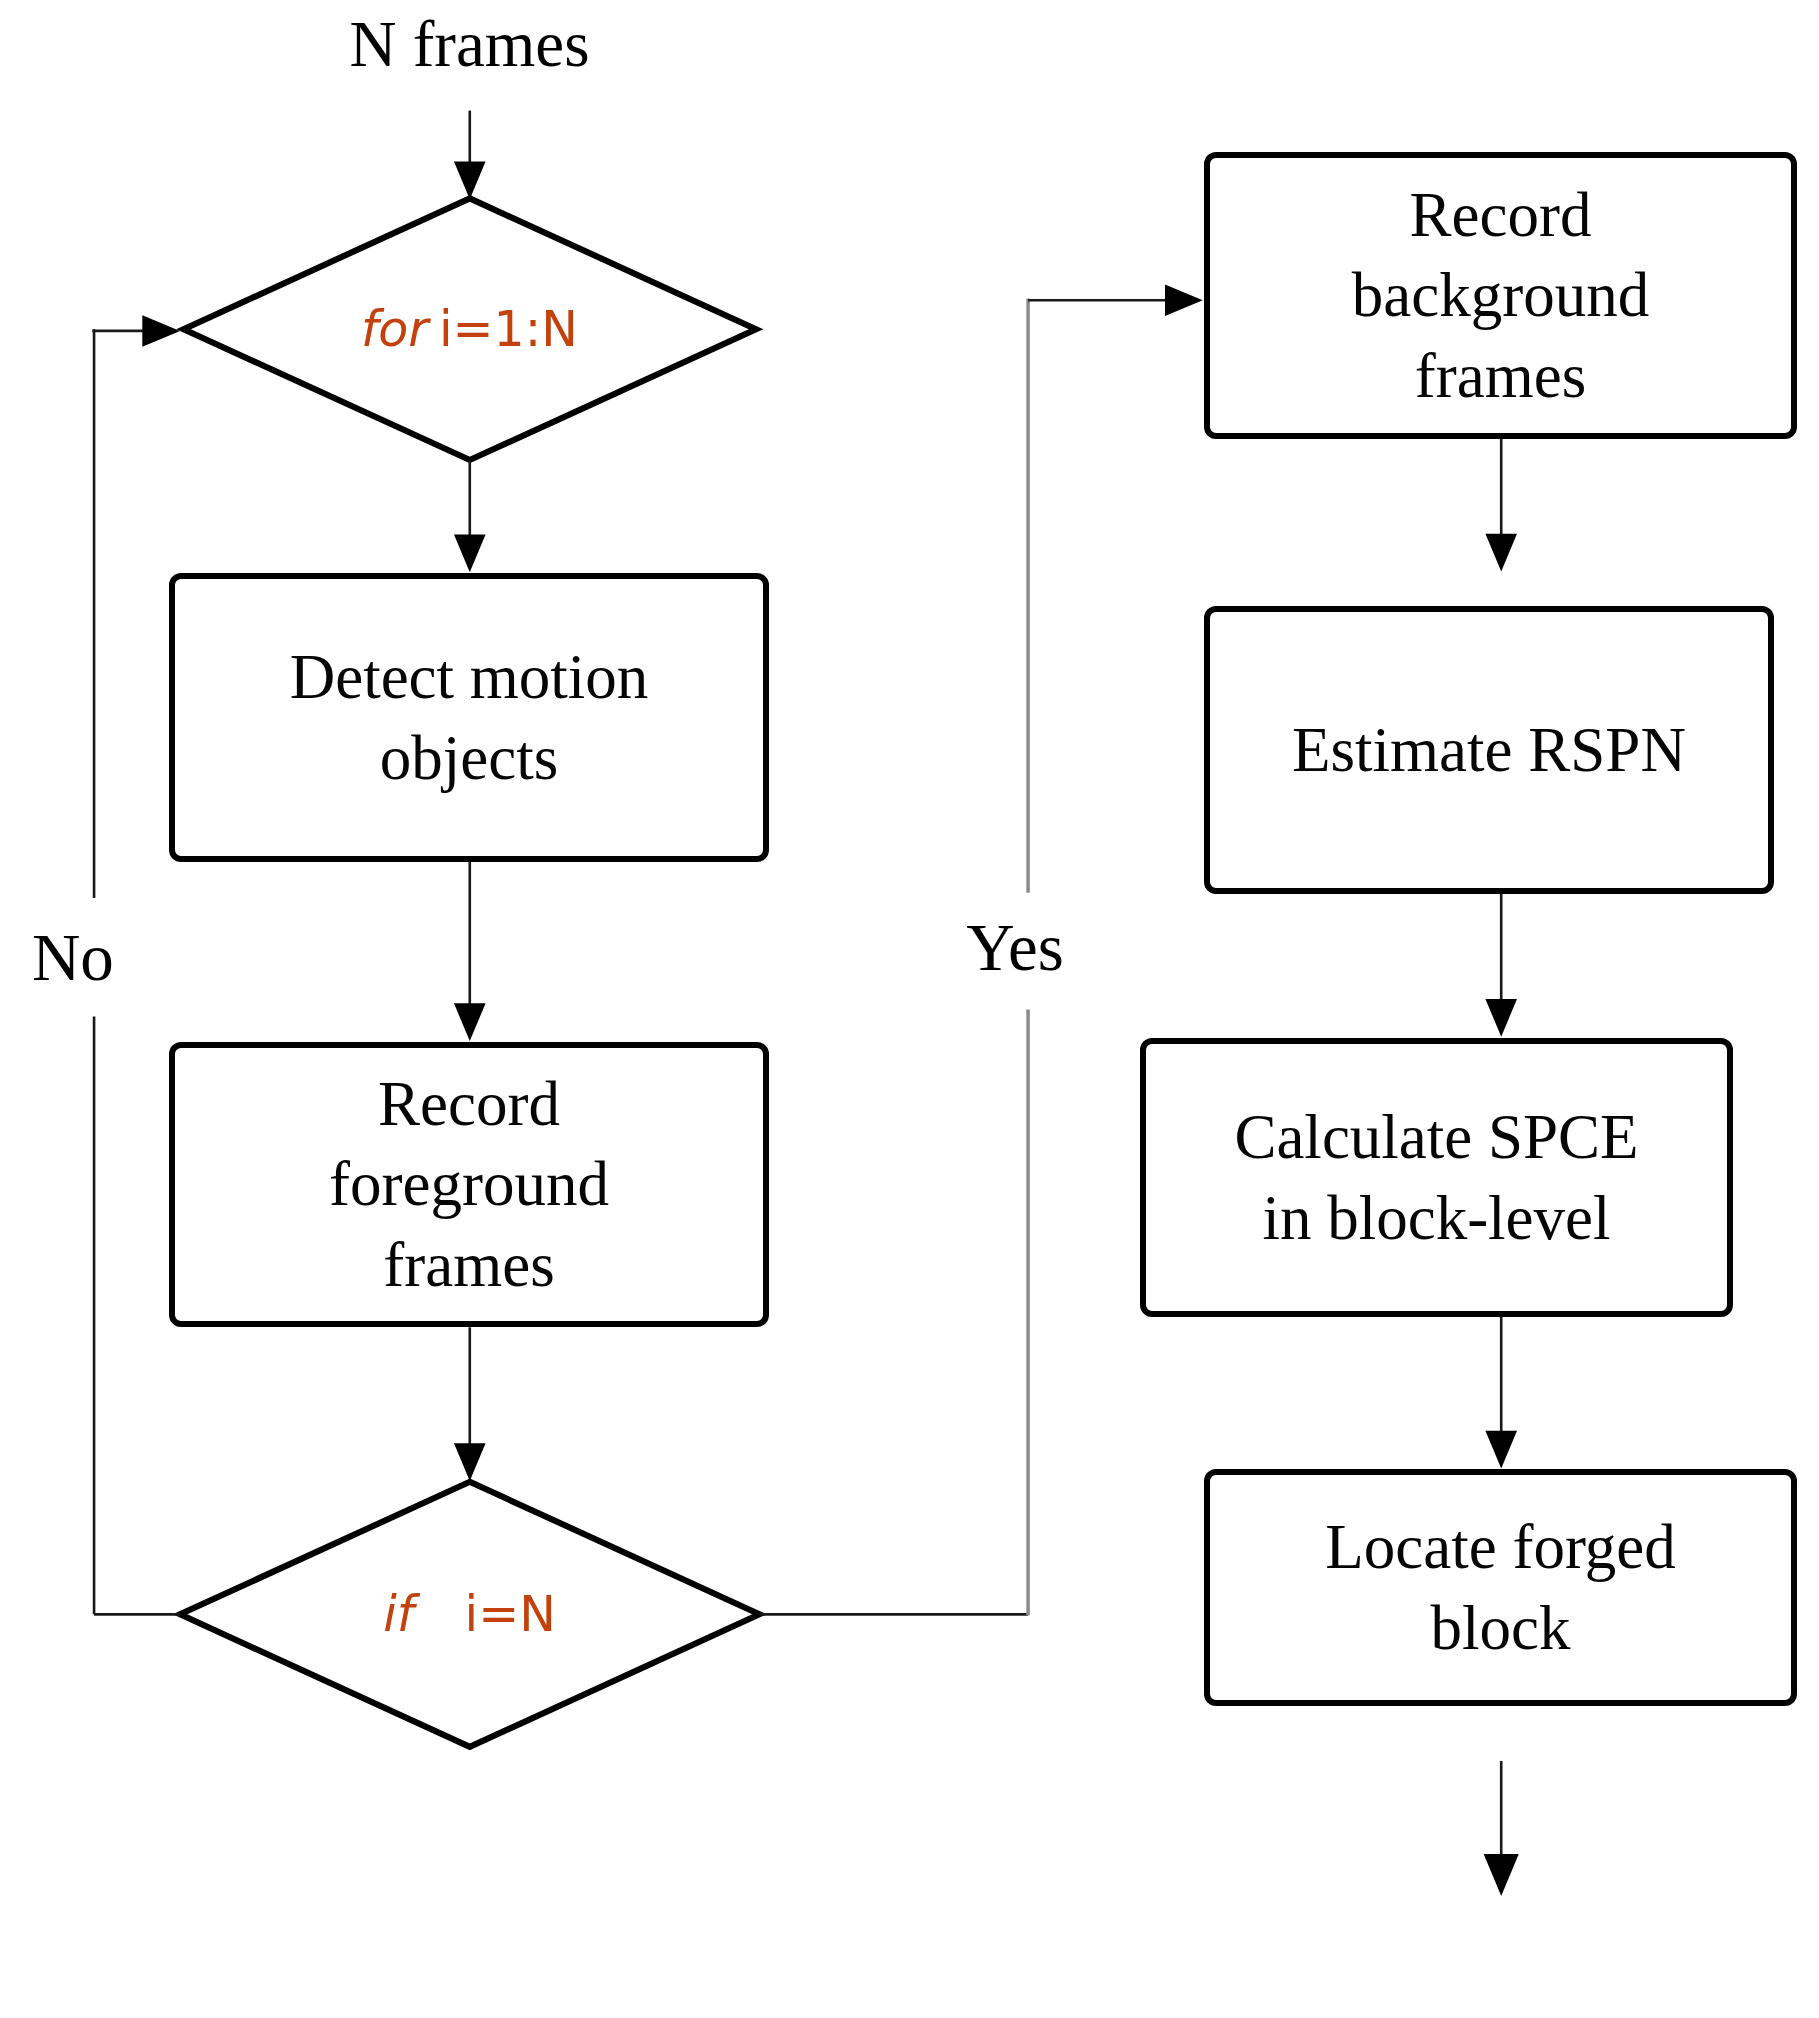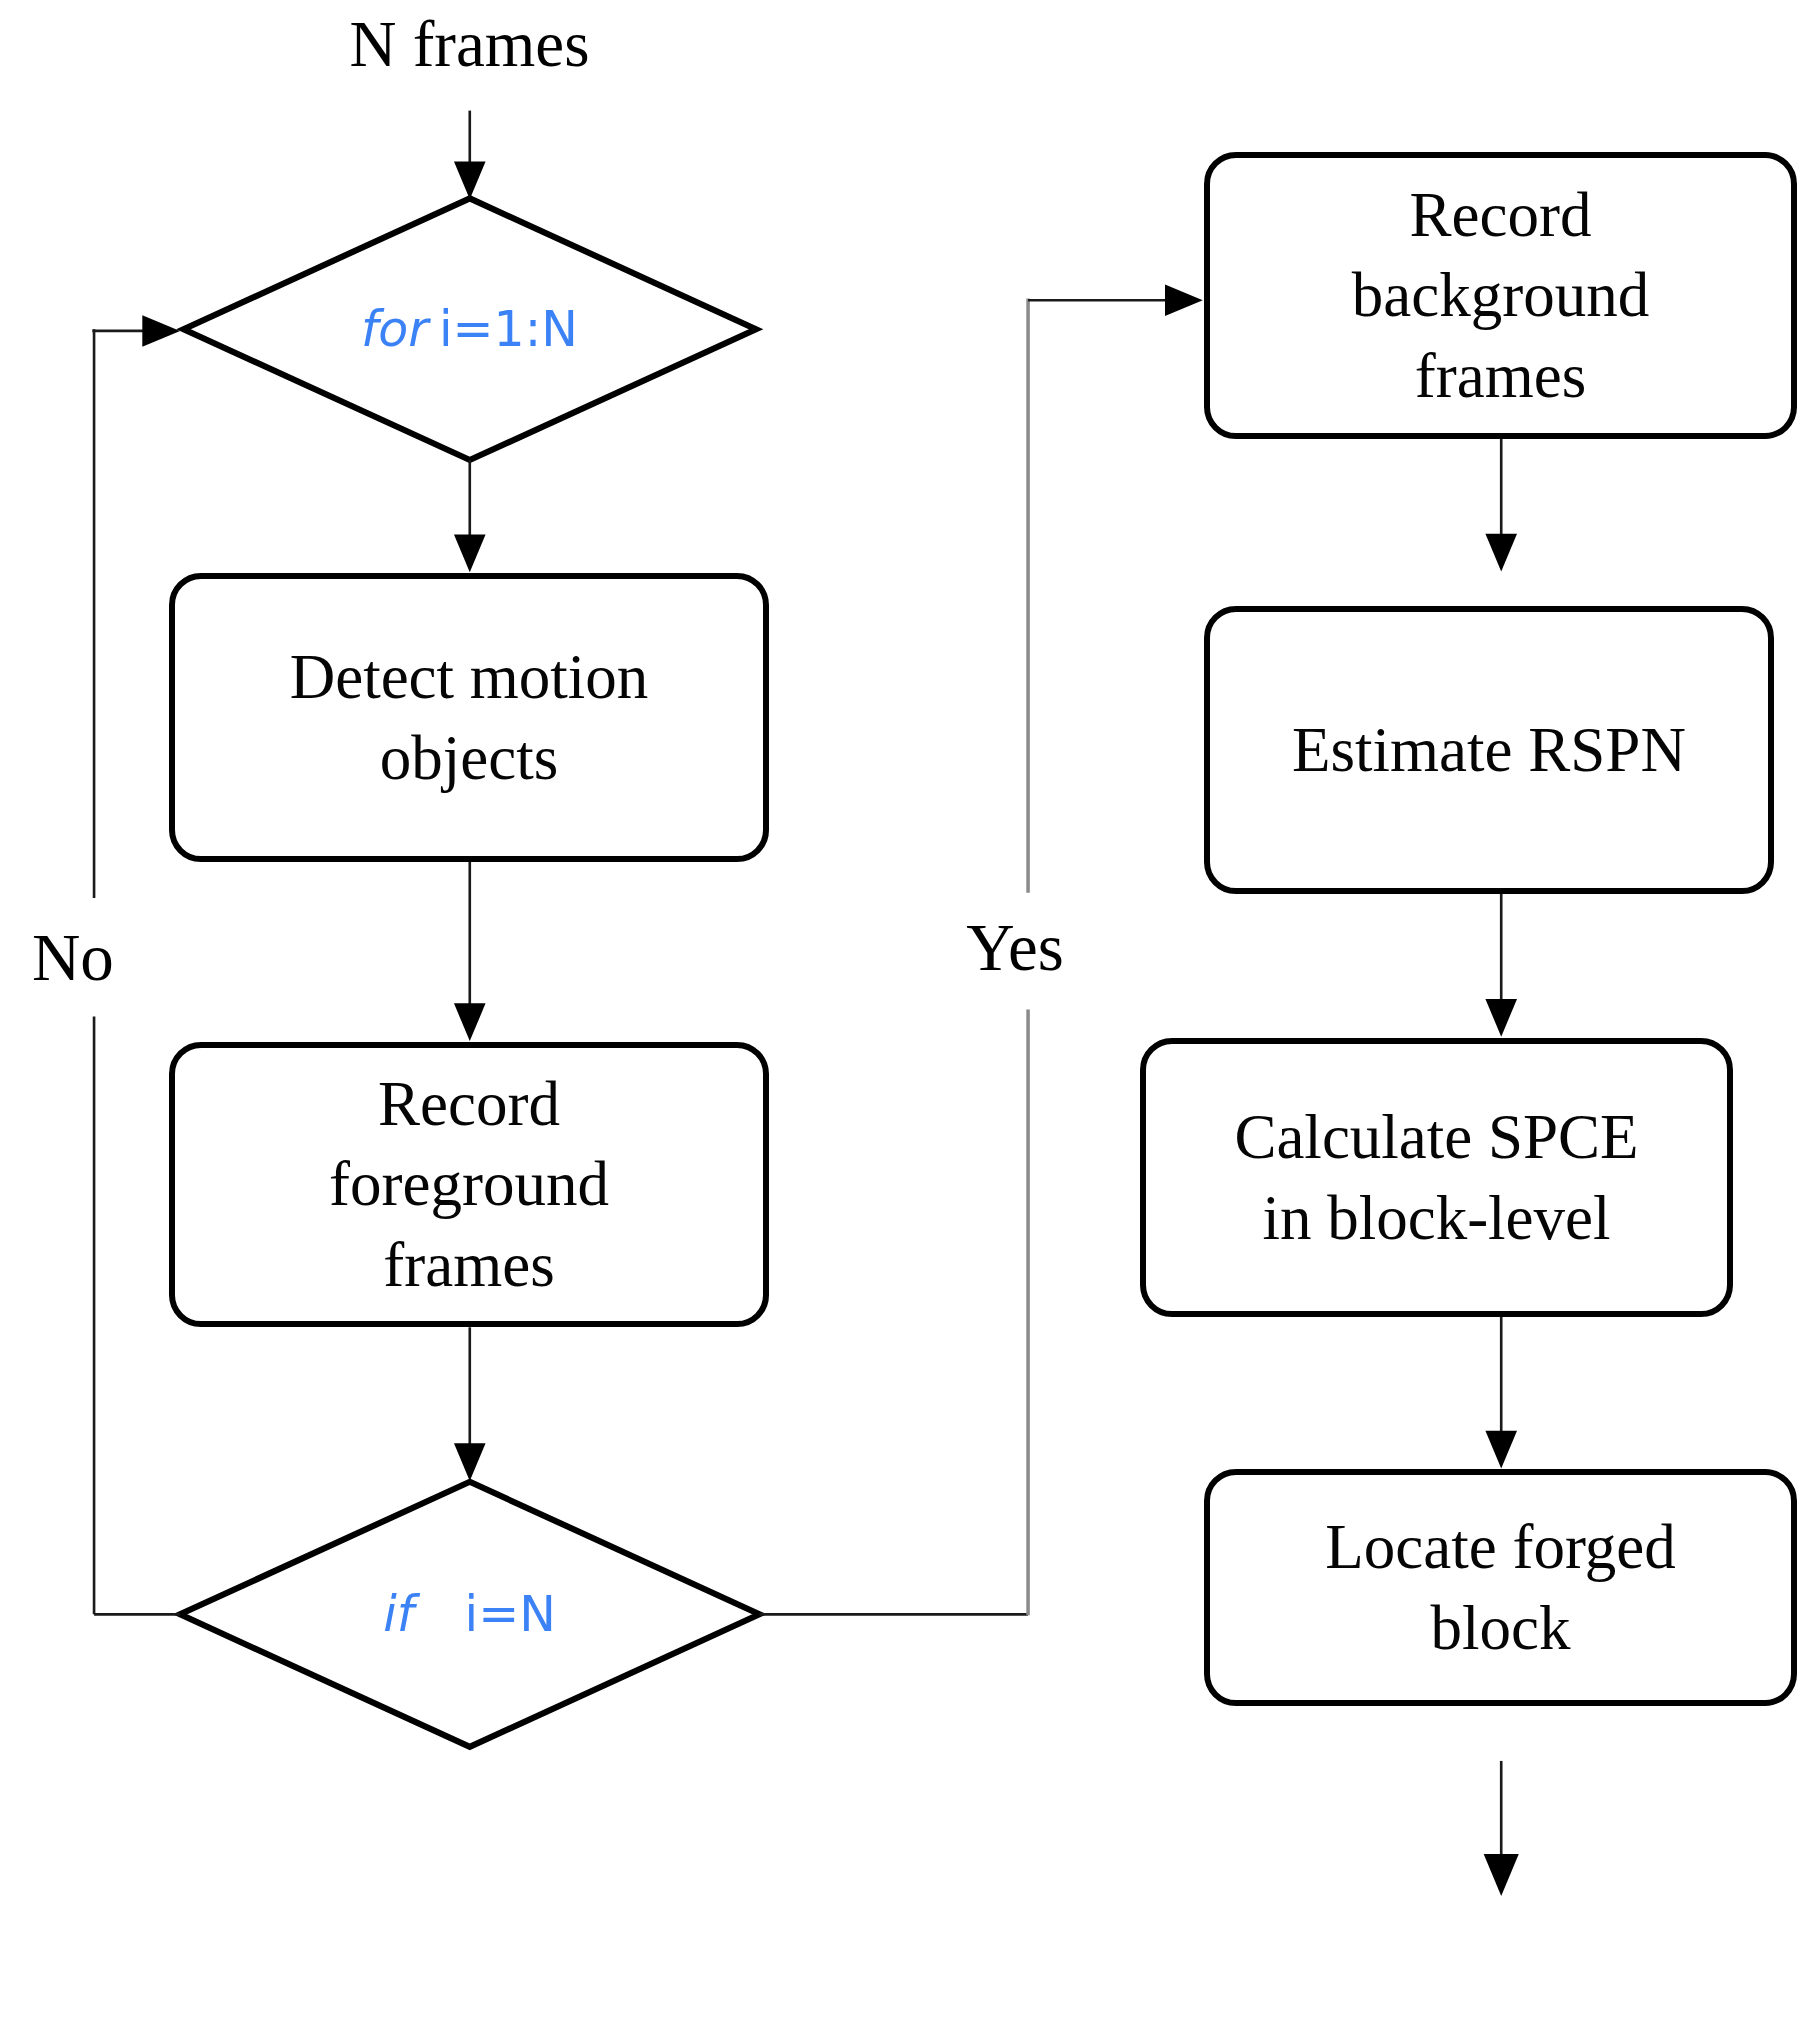--- a/index.html
+++ b/index.html
@@ -22,21 +22,21 @@
     position: absolute;
     display: flex;
     align-items: center;
     justify-content: center;
     text-align: center;
     color: #000000;
   }
   .pbox {
     position: absolute;
     border: 6.1px solid #000000;
-    border-radius: 32px;
+    border-radius: 12px;
     background: #ffffff;
     display: flex;
     align-items: center;
     justify-content: center;
     text-align: center;
     box-sizing: border-box;
   }
   .pbox .box-label {
     font-family: "Liberation Serif", serif;
     font-size: 63px;
@@ -44,21 +44,21 @@
     white-space: pre-line;
     color: #050505;
   }
   .diamond-label {
     position: absolute;
     display: flex;
     align-items: center;
     justify-content: center;
     font-family: "DejaVu Sans", sans-serif;
     font-size: 49px;
-    color: #3b82f6;
+    color: #c2410c;
   }
   .diamond-label .kw {
     font-style: italic;
     margin-right: 10.5px;
   }
   .terminal-label {
     font-size: 65px;
   }
   .edge-label {
     font-size: 67px;

